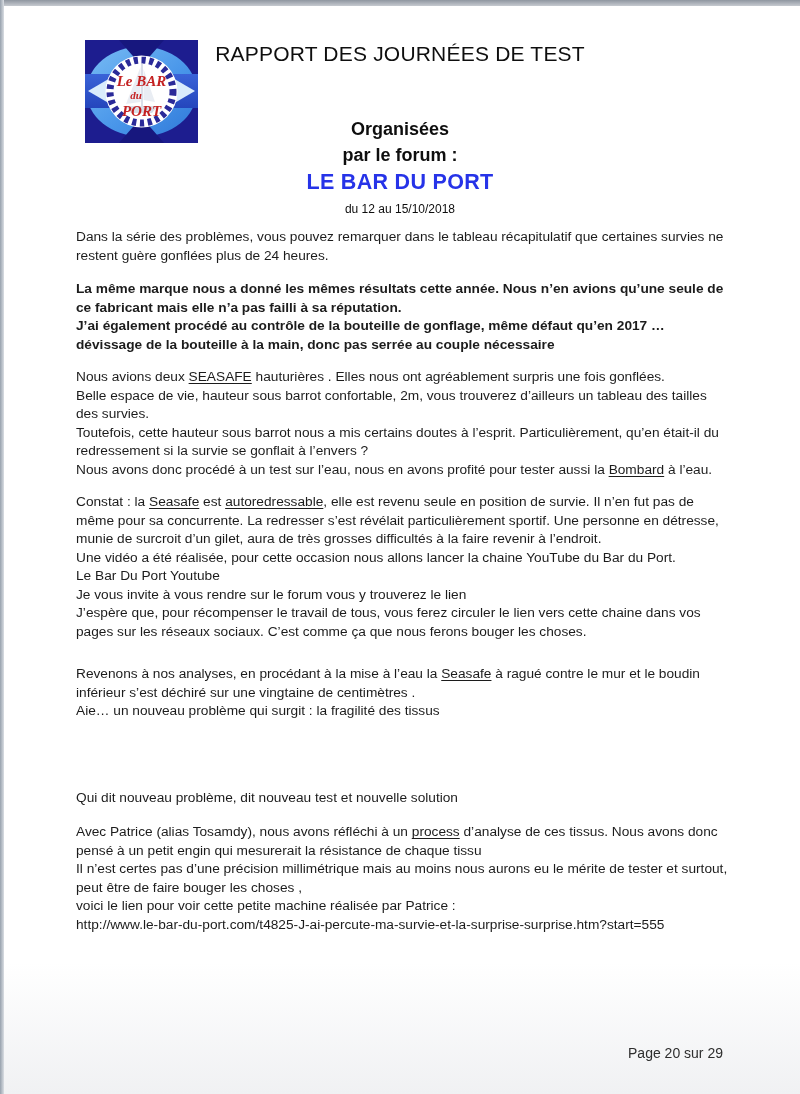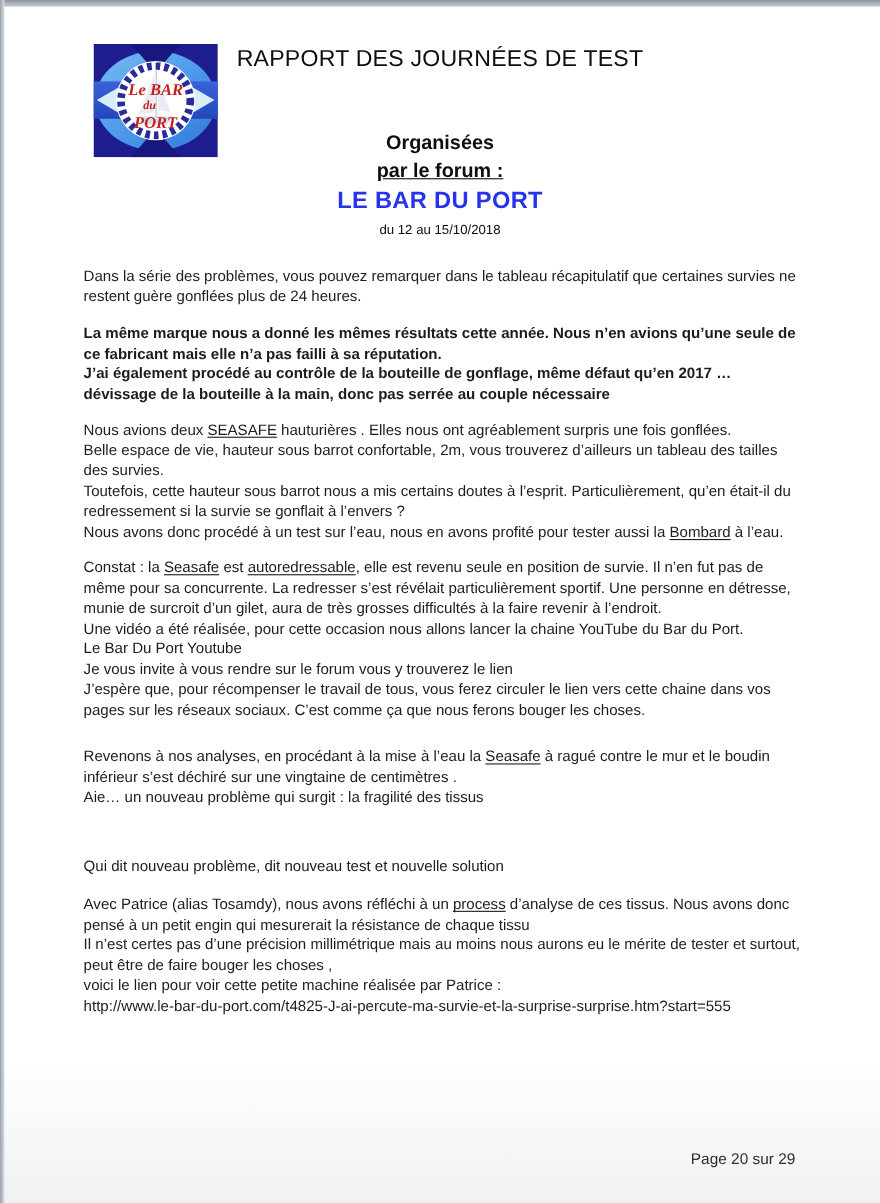--- a/index.html
+++ b/index.html
@@ -11,21 +11,21 @@
   .edge-top { position:absolute; top:0; left:0; right:0; height:6px;
     background:linear-gradient(180deg,#8f96a0,#c6cad0); }
   .edge-left { position:absolute; top:0; left:0; bottom:0; width:4px;
     background:linear-gradient(90deg,#97a1ad,#dadee3); }
 
   .logo { position:absolute; left:85px; top:40px; width:113px; height:103px; }
 
   .title-block { position:absolute; top:40px; left:0; width:100%; text-align:center; color:#0e0e0e; }
   .t-main  { font-size:21px;   font-weight:normal; line-height:28px; letter-spacing:0.2px; }
   .t-sub1  { font-size:18px;   font-weight:bold; line-height:27px;margin-top:48px; }
-  .t-sub2  { font-size:18px;   font-weight:bold; line-height:25px;text-decoration:underline; }
+  .t-sub2  { font-size:18px;   font-weight:bold; line-height:25px; }
   .t-forum { font-size:21.5px; font-weight:bold; line-height:28px; color:#2633e8; letter-spacing:0.3px; }
   .t-date  { font-size:12px; line-height:22px; margin-top:2px; }
 
   .body-text { position:absolute; top:228px; left:76px; width:652px;
     font-size:13.7px; line-height:18.5px; color:#1c1c1c; }
   .body-text p { margin:0; }
   .sp { text-decoration-line:underline; text-decoration-style:wavy;
         text-decoration-color:#e23b2e; text-decoration-thickness:1px;
         text-underline-offset:2px; text-decoration-skip-ink:none;text-decoration:underline; }
 
@@ -74,23 +74,23 @@
 
   <div class="title-block">
     <div class="t-main">RAPPORT DES JOURNÉES DE TEST</div>
     <div class="t-sub1">Organisées</div>
     <div class="t-sub2">par le forum :</div>
     <div class="t-forum">LE BAR DU PORT</div>
     <div class="t-date">du 12 au 15/10/2018</div>
   </div>
 
   <div class="body-text">
-      <p style="margin-top: 14px;">Dans la série des problèmes, vous pouvez remarquer dans le tableau récapitulatif que certaines survies ne restent guère gonflées plus de 24 heures.</p>
+      <p style="margin-top: 0px;">Dans la série des problèmes, vous pouvez remarquer dans le tableau récapitulatif que certaines survies ne restent guère gonflées plus de 24 heures.</p>
       <p style="margin-top: 15px; font-weight: bold;">La même marque nous a donné les mêmes résultats cette année. Nous n’en avions qu’une seule de ce fabricant mais elle n’a pas failli à sa réputation.<br>J’ai également procédé au contrôle de la bouteille de gonflage, même défaut qu’en 2017 …<br>dévissage de la bouteille à la main, donc pas serrée au couple nécessaire</p>
       <p style="margin-top: 14px;">Nous avions deux <span class="sp">SEASAFE</span> hauturières . Elles nous ont agréablement surpris une fois gonflées.<br>Belle espace de vie, hauteur sous barrot confortable, 2m, vous trouverez d’ailleurs un tableau des tailles des survies.<br>Toutefois, cette hauteur sous barrot nous a mis certains doutes à l’esprit. Particulièrement, qu’en était-il du redressement si la survie se gonflait à l’envers ?<br>Nous avons donc procédé à un test sur l’eau, nous en avons profité pour tester aussi la <span class="sp">Bombard</span> à l’eau.</p>
       <p style="margin-top: 14px;">Constat : la <span class="sp">Seasafe</span> est <span class="sp">autoredressable</span>, elle est revenu seule en position de survie. Il n’en fut pas de même pour sa concurrente. La redresser s’est révélait particulièrement sportif. Une personne en détresse, munie de surcroit d’un gilet, aura de très grosses difficultés à la faire revenir à l’endroit.<br>Une vidéo a été réalisée, pour cette occasion nous allons lancer la chaine YouTube du Bar du Port.<br>Le Bar Du Port Youtube<br>Je vous invite à vous rendre sur le forum vous y trouverez le lien<br>J’espère que, pour récompenser le travail de tous, vous ferez circuler le lien vers cette chaine dans vos pages sur les réseaux sociaux. C’est comme ça que nous ferons bouger les choses.</p>
       <p style="margin-top: 24px;">Revenons à nos analyses, en procédant à la mise à l’eau la <span class="sp">Seasafe</span> à ragué contre le mur et le boudin inférieur s’est déchiré sur une vingtaine de centimètres .<br>Aie… un nouveau problème qui surgit : la fragilité des tissus</p>
-      <p style="margin-top: 44px;">Qui dit nouveau problème, dit nouveau test et nouvelle solution</p>
+      <p style="margin-top: 68px;">Qui dit nouveau problème, dit nouveau test et nouvelle solution</p>
       <p style="margin-top: 16px;">Avec Patrice (alias Tosamdy), nous avons réfléchi à un <span class="sp">process</span> d’analyse de ces tissus. Nous avons donc pensé à un petit engin qui mesurerait la résistance de chaque tissu<br>Il n’est certes pas d’une précision millimétrique mais au moins nous aurons eu le mérite de tester et surtout, peut être de faire bouger les choses ,<br>voici le lien pour voir cette petite machine réalisée par Patrice :<br>http://www.le-bar-du-port.com/t4825-J-ai-percute-ma-survie-et-la-surprise-surprise.htm?start=555</p>
     </div>
 
   <div class="footer">Page 20 sur 29</div>
 </div>
 
 </body></html>

